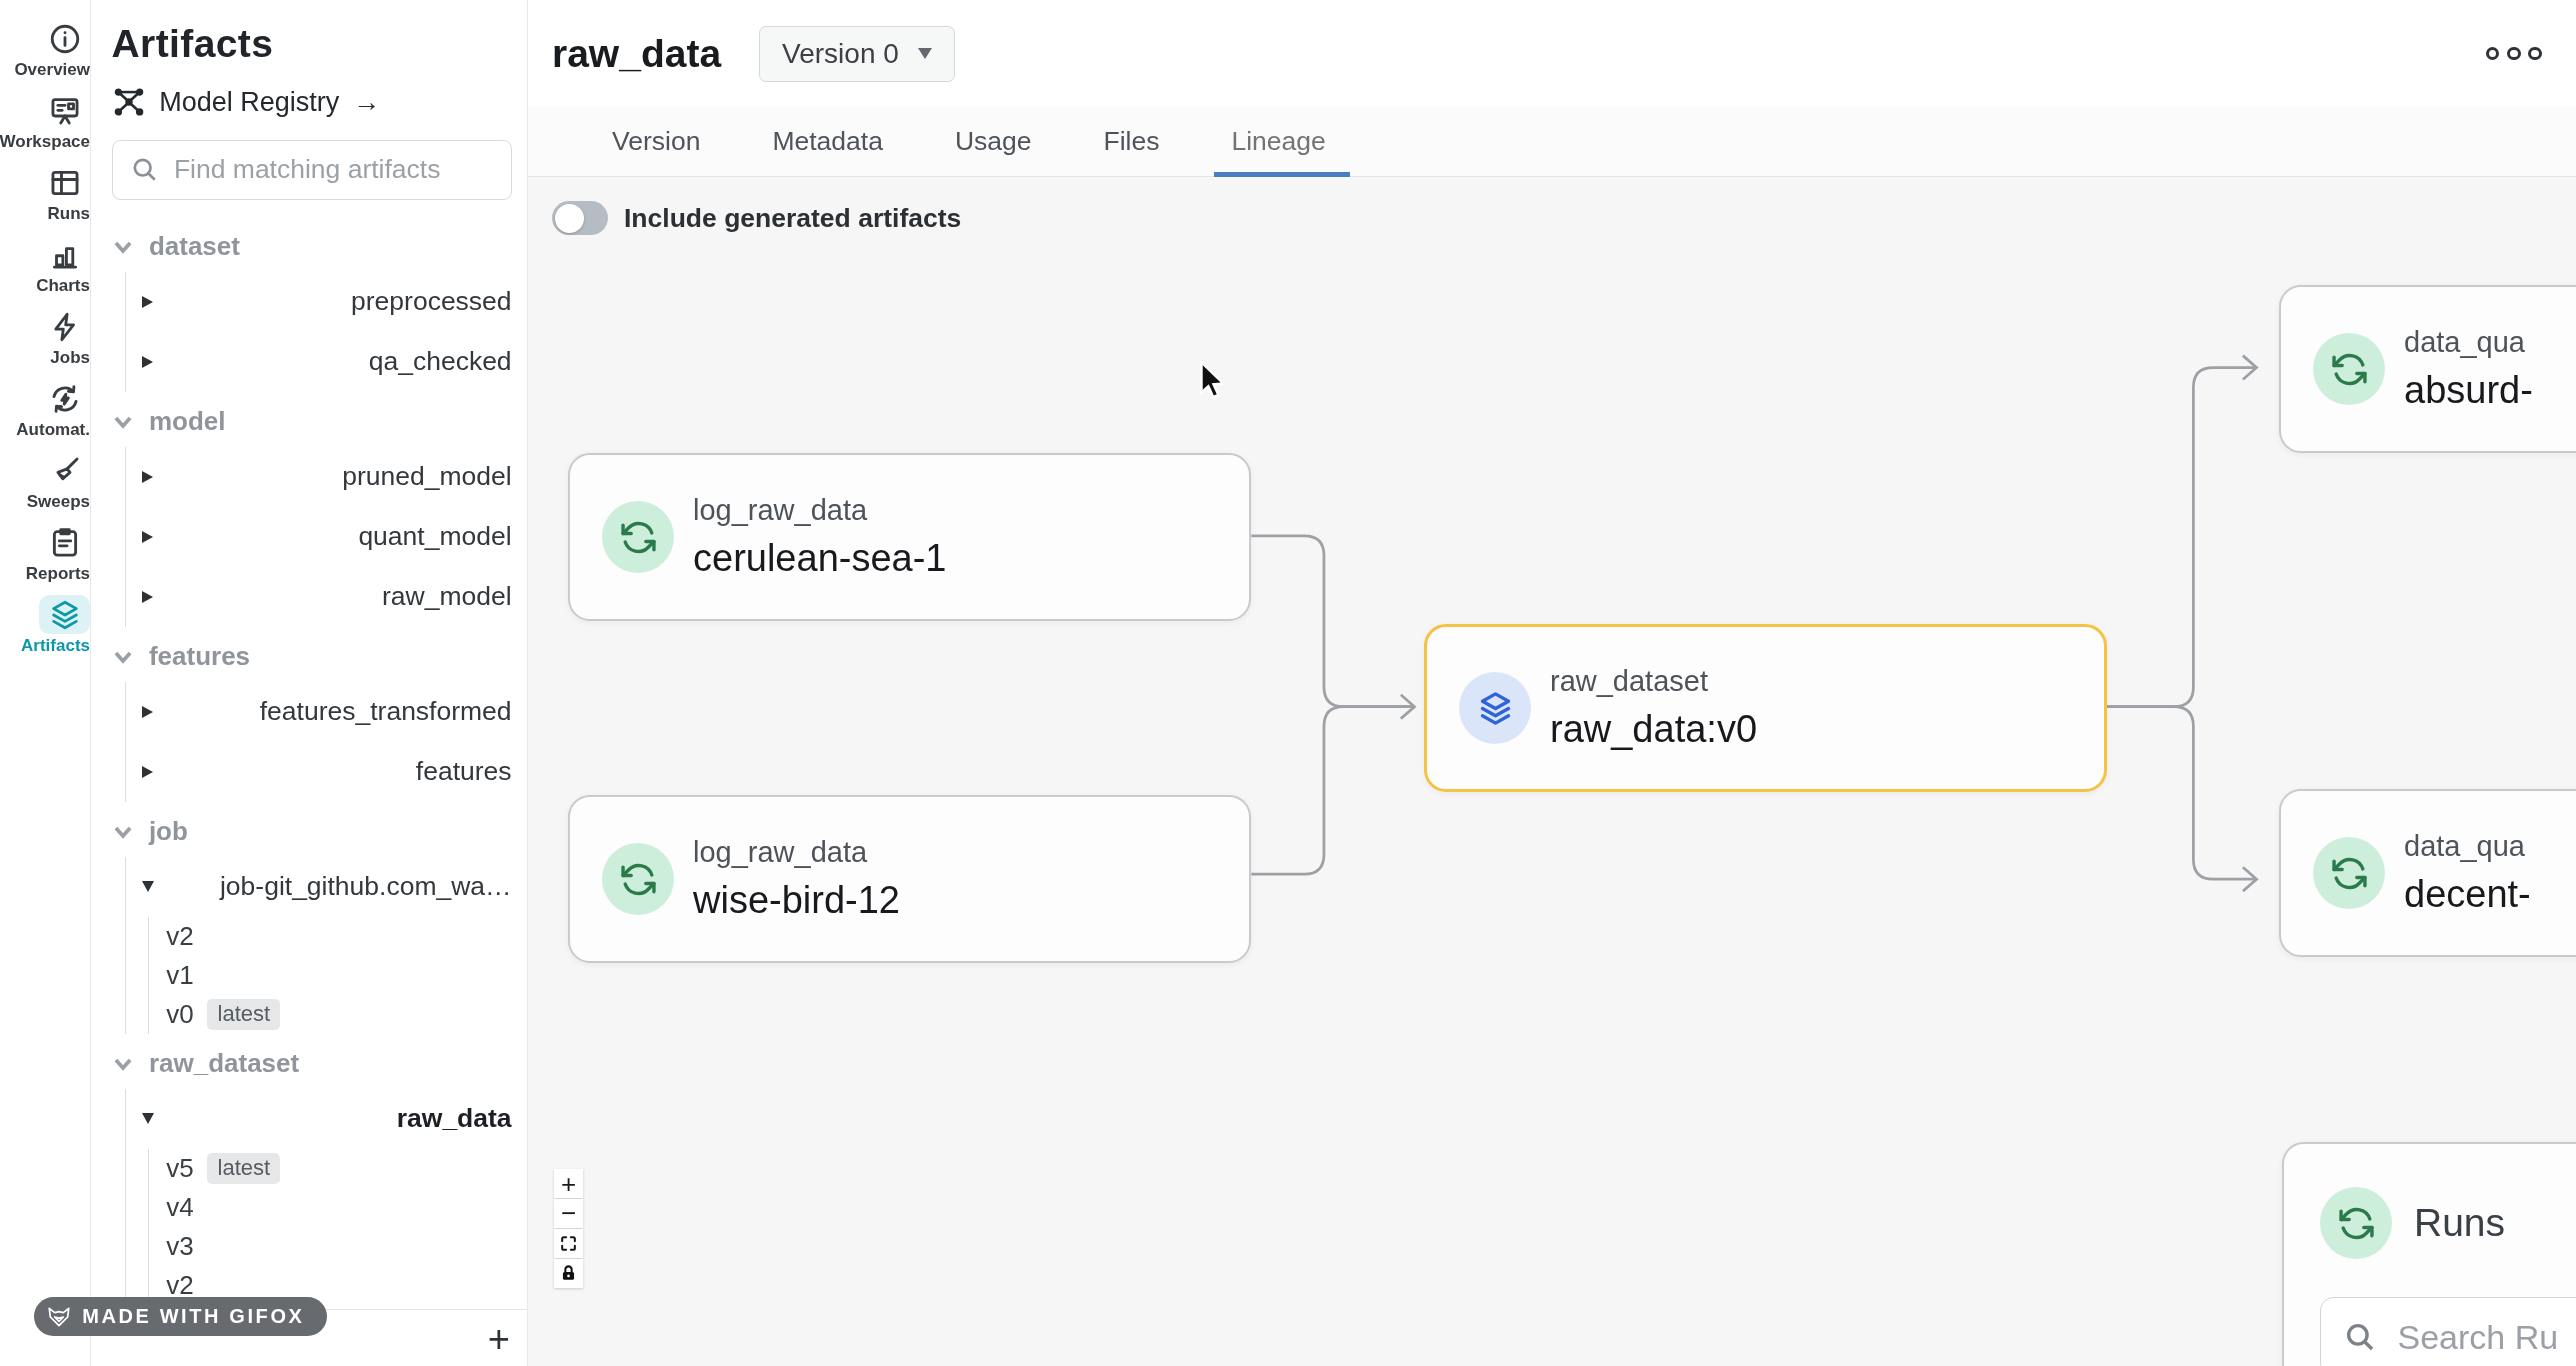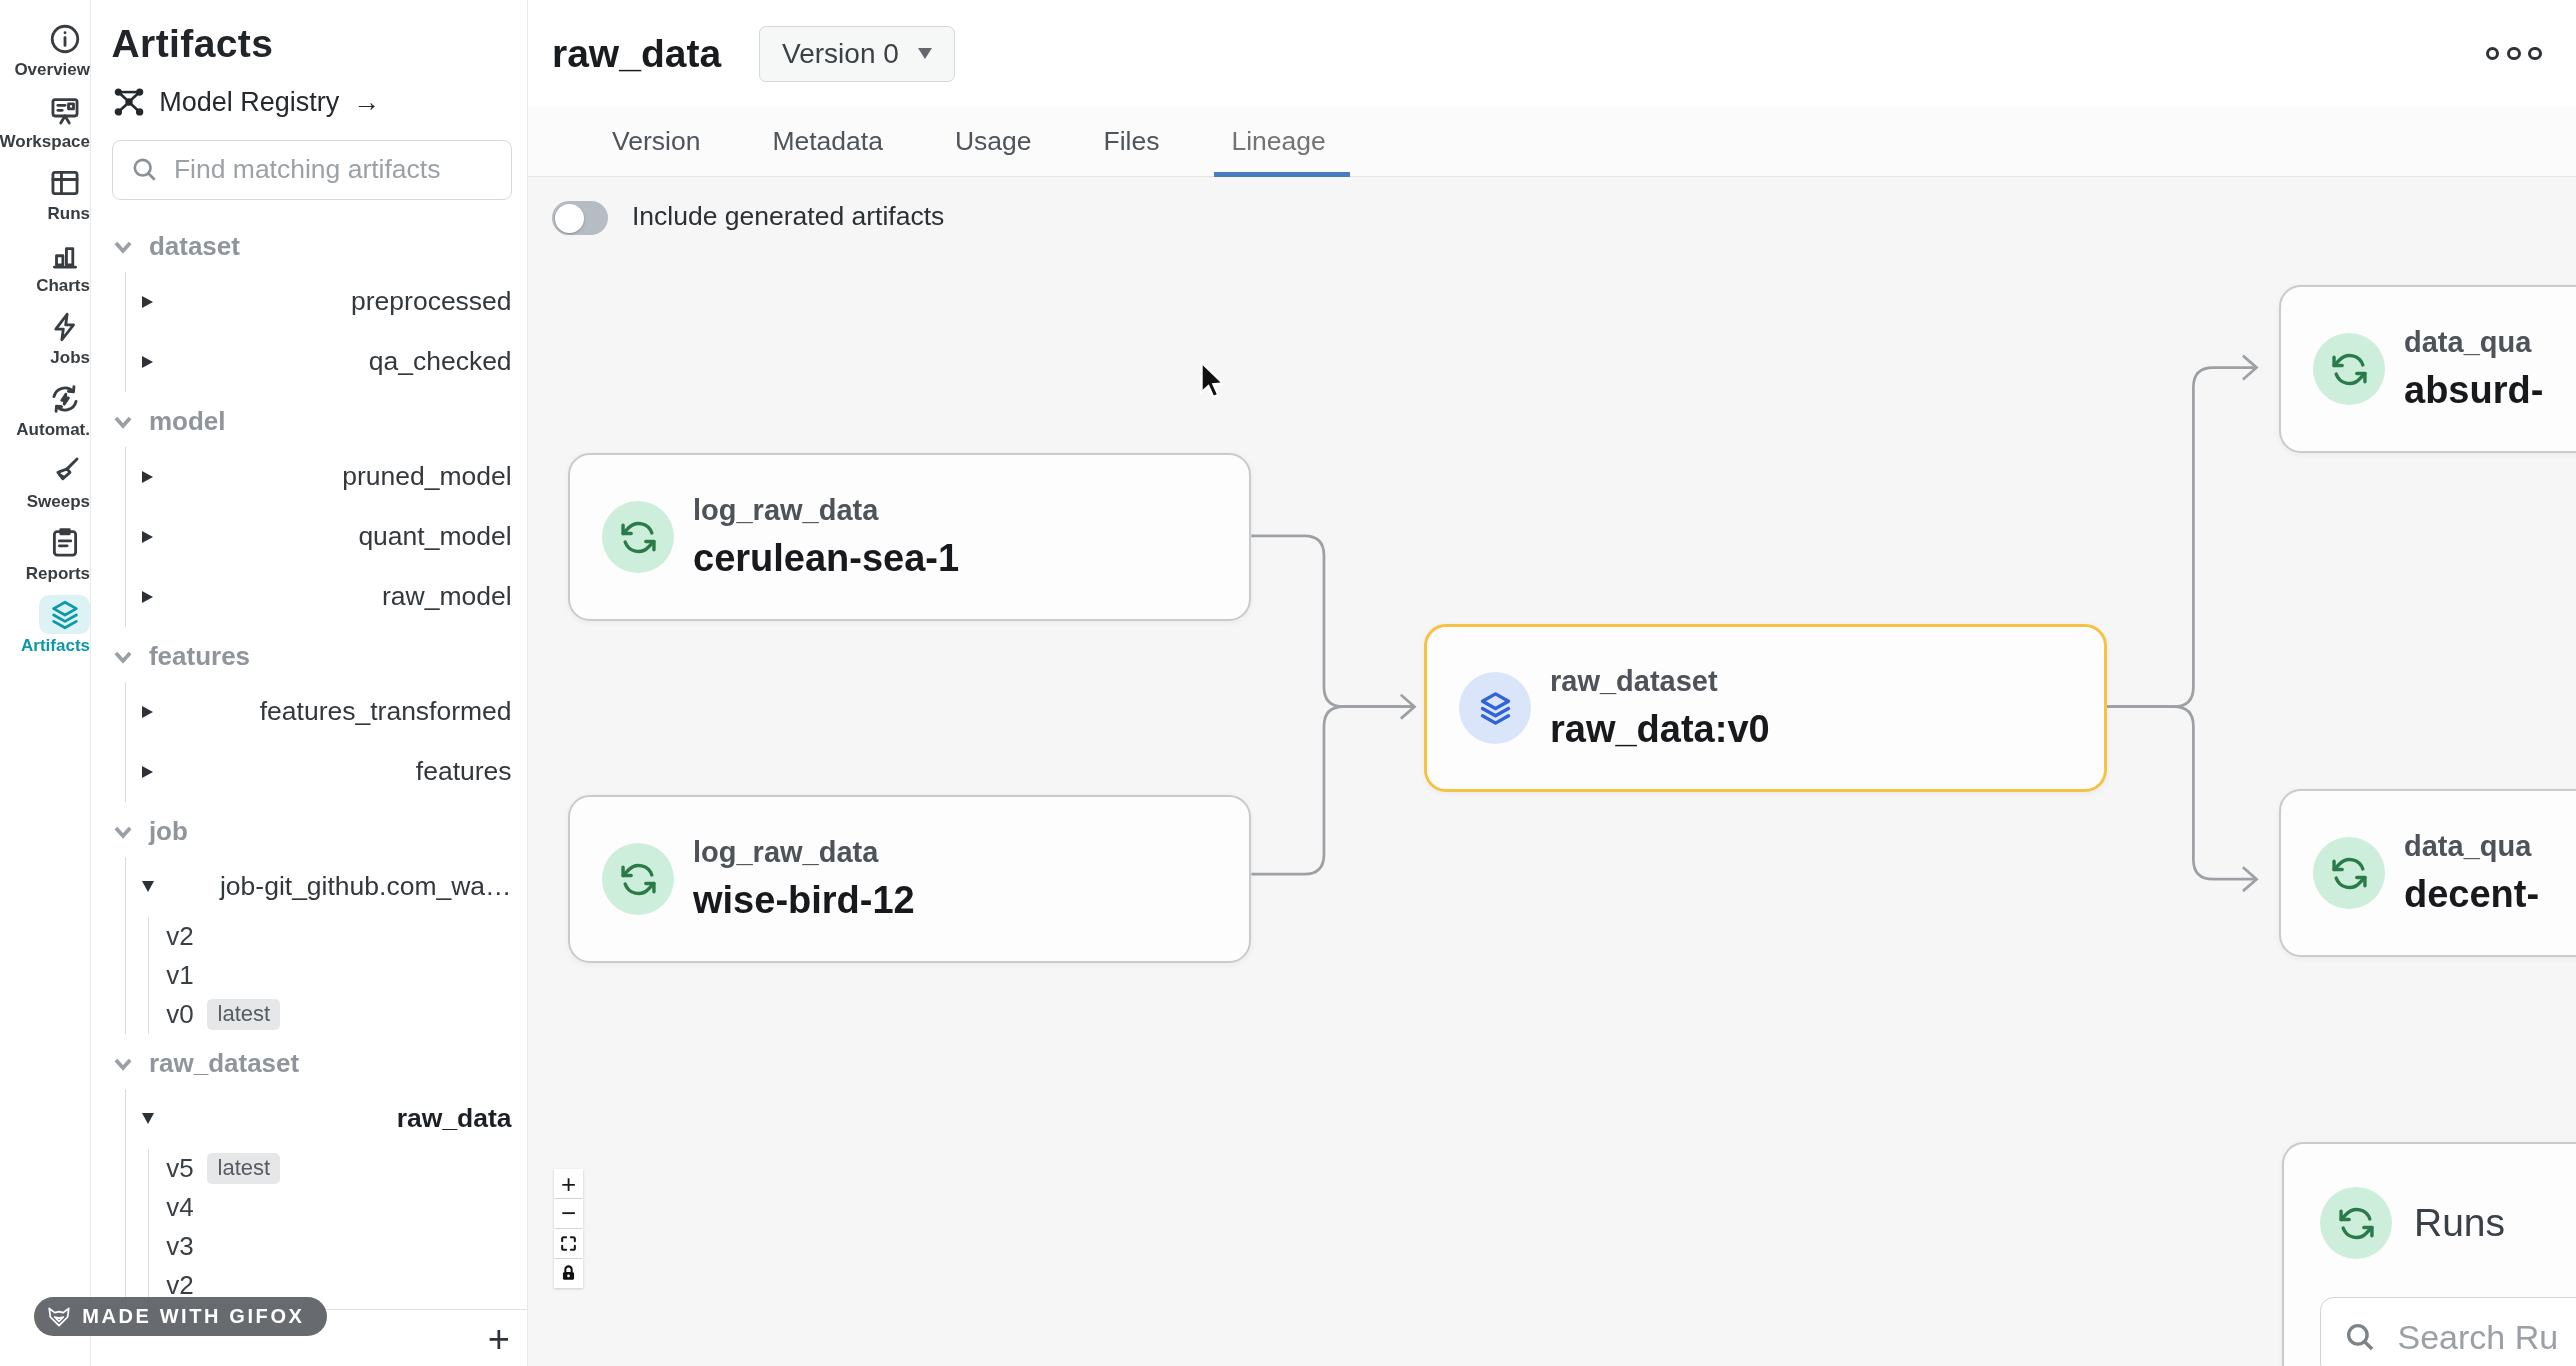--- a/index.html
+++ b/index.html
@@ -71,41 +71,41 @@
 
   .tab-row { height:70px; background:#fbfbfb; border-bottom:1.7px solid #e3e4e6; display:flex;
              align-items:stretch; gap:72px; padding-left:84px; flex:none; }
   .tab { position:relative; display:flex; align-items:center; font-size:26.5px; color:#4e545a; cursor:pointer; }
   .tab.active { color:#737373; }
   .tab.active::after { content:""; position:absolute; left:-17px; right:-24px; bottom:-1.7px;
                        height:6px; background:#4a7cc2; }
 
   
   .graph { position:relative; flex:1; background:#f6f6f6; overflow:hidden; }
-  .toggle-row { position:absolute; left:24px; top:24px; display:flex; gap:24px; }
+  .toggle-row { position:absolute; left:24px; top:24px; display:flex; align-items:center; gap:16px;font-weight:bold; }
   .toggle { width:56px; height:34px; border-radius:17px; background:#b6bcc3; position:relative; cursor:pointer; flex:none; }
   .toggle .knob { position:absolute; left:2.6px; top:2.6px; width:29px; height:29px; border-radius:50%;
                   background:#fff; box-shadow:0 0.9px 2.6px rgba(0,0,0,.25); }
   .toggle-label { font-size:26.5px; color:#2b3035; }
 
   .edges { position:absolute; inset:0; }
   .edges path, .edges polyline { stroke:#9da1a5; stroke-width:3.2; fill:none; }
 
   .node { position:absolute; width:683px; height:168px; background:#fdfdfe; border:2.1px solid #c7cbcf;
           border-radius:22px; display:flex; align-items:center; padding-left:32px;
           box-shadow:0 1.7px 6.8px rgba(0,0,0,.05); cursor:pointer; }
   .node.selected { border:3px solid #f6c244; }
   .n-circle { width:72px; height:72px; border-radius:50%; display:flex; align-items:center;
               justify-content:center; flex:none; }
   .n-circle.run { background:#cdeeda; }
   .n-circle.artifact { background:#dbe5fa; }
   .n-circle svg { width:39px; height:39px; fill:none; stroke-linecap:round; stroke-linejoin:round; }
   .n-circle.run svg { stroke:#2a7a4b; stroke-width:2.1; }
   .n-circle.artifact svg { stroke:#2f63d7; stroke-width:2.1; }
-  .n-text { margin-left:19px; overflow:hidden; white-space:nowrap;font-weight:bold; }
+  .n-text { margin-left:19px; overflow:hidden; white-space:nowrap; }
   .n-title { font-size:29px; color:#4d5359; margin-bottom:10.2px; }
   .n-name { font-size:38px; color:#17191c; }
 
   .runs-panel { position:absolute; width:444px; height:410px; background:#fdfdfe; border:2.1px solid #c7cbcf;
                 border-radius:22px; padding:43px 0 0 36px; box-shadow:0 1.7px 6.8px rgba(0,0,0,.05); }
   .rp-head { display:flex; align-items:center; gap:22px; }
   .rp-title { font-size:39px; color:#3a4046; }
   .rp-search { margin-top:38px; width:393px; height:80px; border:1.7px solid #cfd3d6; border-radius:13.7px;
                background:#fff; display:flex; align-items:center; padding-left:22px; }
   .rp-search svg { width:34px; height:34px; stroke:#7d8288; stroke-width:2.4; fill:none; flex:none; }

